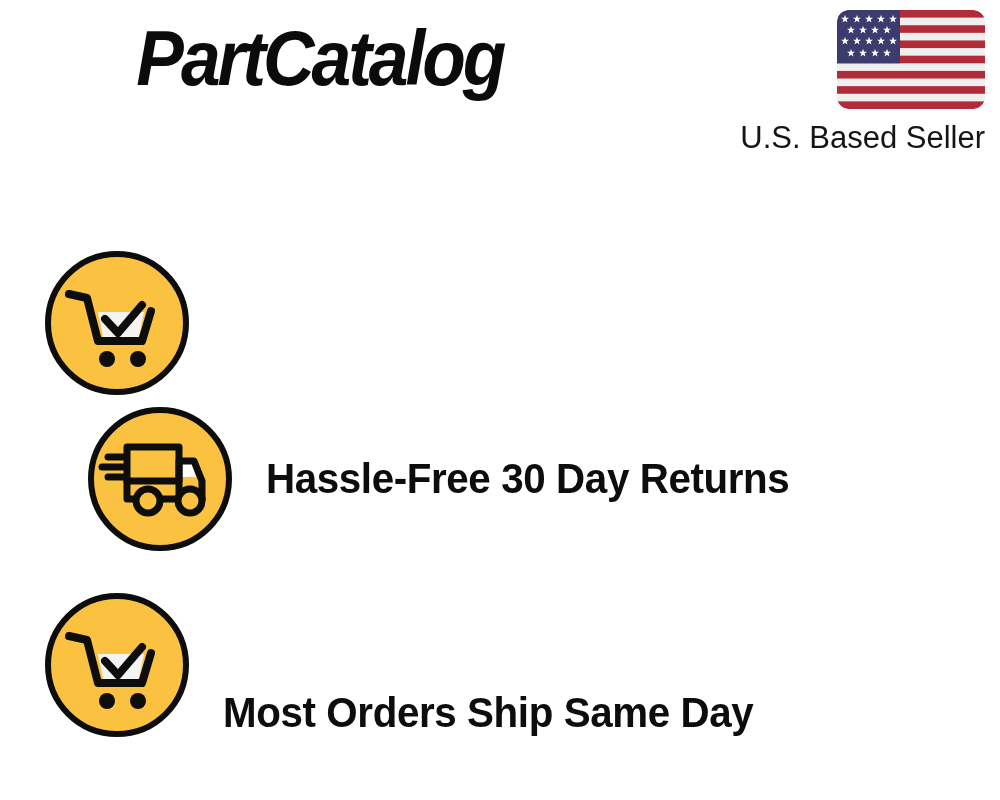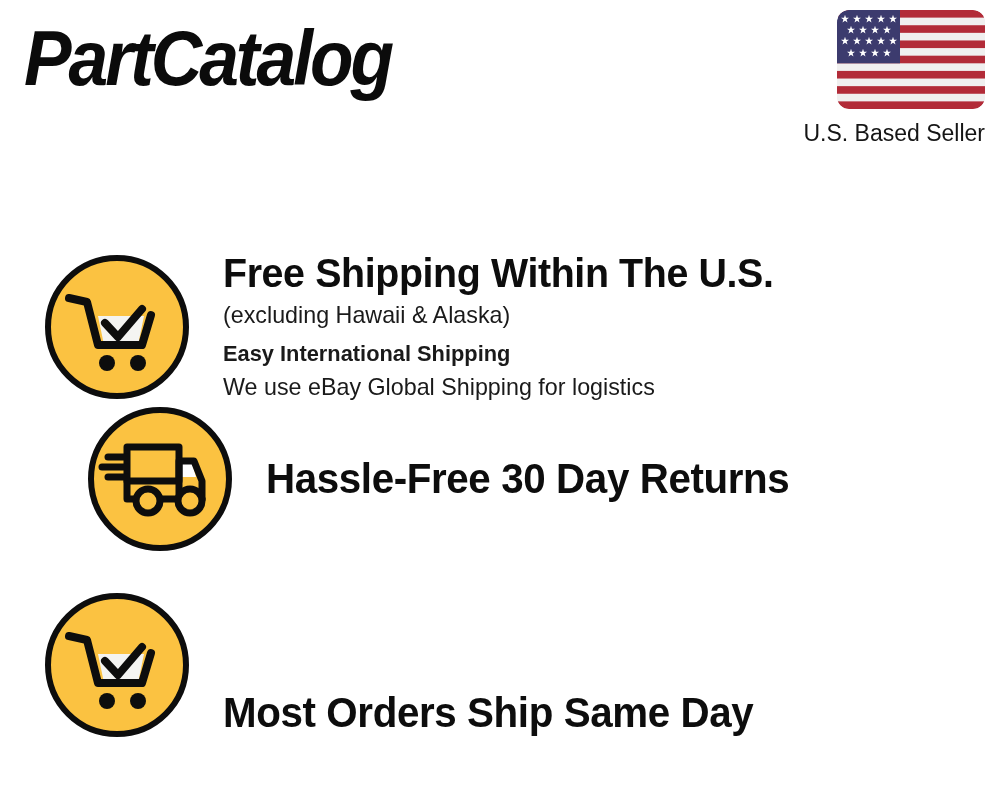--- a/index.html
+++ b/index.html
@@ -23,20 +23,21 @@
     top: 0; left: 0;
     width: 1000px;
     height: 175px;
   }
 
   .brand {
     position: absolute;
     left: 24px;
     top: 18px;
     width: 470px;
+    text-align: right;
   }
   .brand-word {
     font-family: "Liberation Sans", sans-serif;
     font-weight: bold;
     font-style: italic;
     font-size: 70px;
     line-height: 72px;
     letter-spacing: -3px;
     color: #0b0b0b;
     white-space: nowrap;
@@ -70,21 +71,21 @@
     border-radius: 12px;
     display: inline-block;
     overflow: hidden;
     position: relative;
     background: #f0efef;
   }
   .flag svg { display: block; width: 148px; height: 99px; }
   .seller-text {
     margin-top: 7px;
     font-family: "Liberation Sans", sans-serif;
-    font-size: 23px;
+    font-size: 31px;
     font-weight: normal;
     letter-spacing: 0px;
     color: #151515;
     white-space: nowrap;
   }
 
   
   .features {
     position: absolute;
     left: 0;
@@ -224,26 +225,20 @@
 
         <path d="M55 63 L101 63 L95 92 L61 92 Z" fill="#F4F4F2"></path>
 
         <path d="M26 45 L44 49 L55 92 L99 92 L108 62" fill="none" stroke="#0d0d0d" stroke-width="8" stroke-linecap="round" stroke-linejoin="round"></path>
 
         <path d="M62 70 L75 84 L99 56" fill="none" stroke="#0d0d0d" stroke-width="8" stroke-linecap="round" stroke-linejoin="round"></path>
         <circle cx="64" cy="110" r="8" fill="#0d0d0d"></circle>
         <circle cx="95" cy="110" r="8" fill="#0d0d0d"></circle>
       </svg>
     </div>
-    <div class="feature-text">
-      <div class="f-title">Free Shipping Within The U.S.</div>
-      <div class="f-sub plain">(excluding Hawaii &amp; Alaska)</div>
-      <div class="f-sub bold">Easy International Shipping</div>
-      <div class="f-sub plain">We use eBay Global Shipping for logistics</div>
-    </div>
   </div>
 
   <div class="feature-row r2 only-title">
     <div class="icon-badge">
       <svg viewBox="0 0 148 148" xmlns="http://www.w3.org/2000/svg">
         <circle cx="74" cy="74" r="69" fill="#FBC241" stroke="#0d0d0d" stroke-width="6"></circle>
 
         <path d="M96 58 L106 58 L110 72 L96 72 Z" fill="#FFFFFF"></path>
 
         <rect x="41" y="42" width="52" height="34" fill="none" stroke="#0d0d0d" stroke-width="7" stroke-linejoin="round"></rect>

